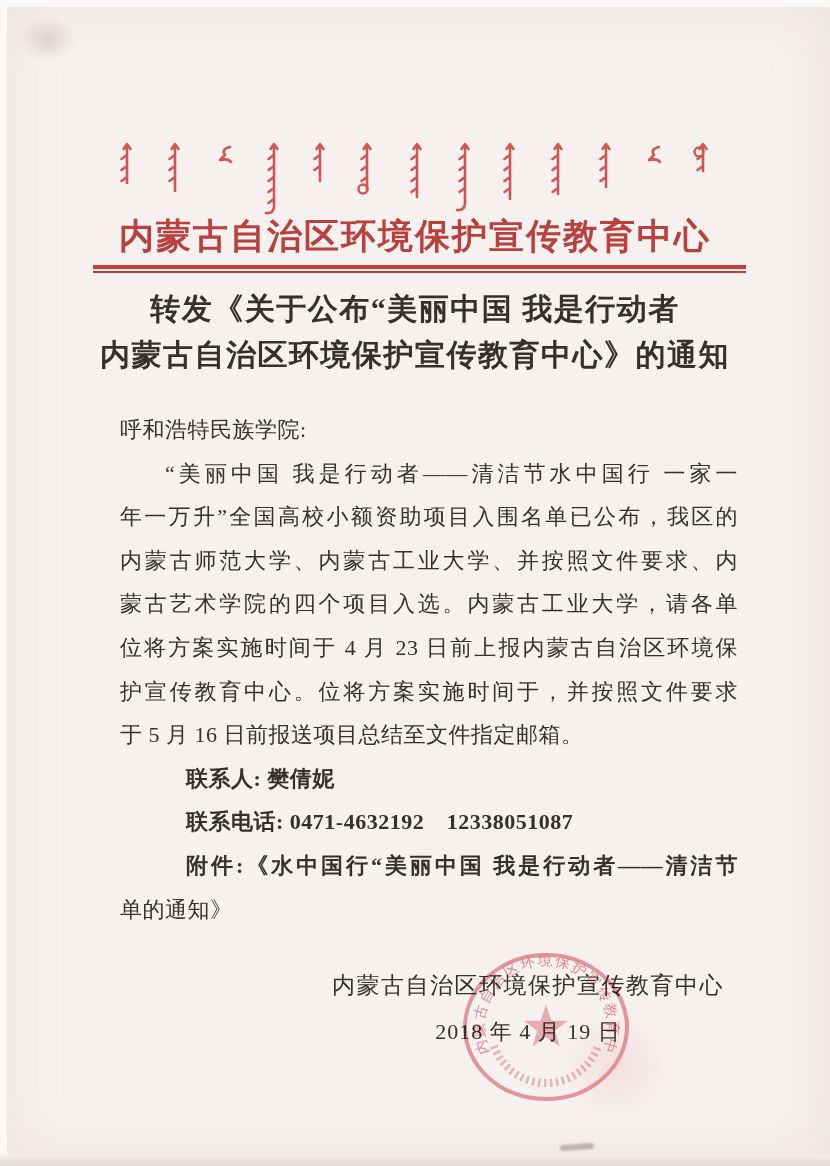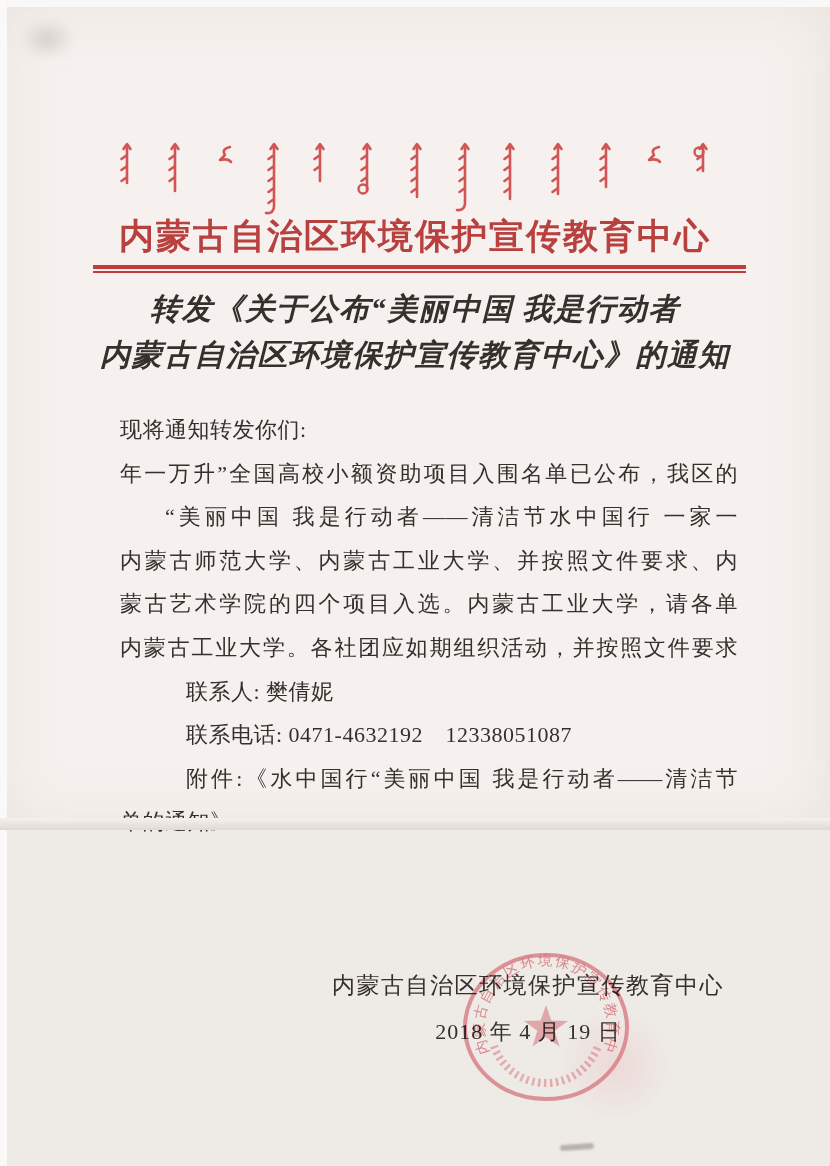--- a/index.html
+++ b/index.html
@@ -2,21 +2,21 @@
 <html style="--red: #b8403e; --rline: #c23c3c; --mred: #d15554; --ink: #35302c; --seal: #e1707c; --paper: #f6f1ee;"><head>
 <meta charset="utf-8">
 <style>
   html,body{margin:0;padding:0;}
   body{
     width:830px;height:1166px;overflow:hidden;
     font-family:"Liberation Serif","DejaVu Serif",serif;
     background:#eeeae6;
   }
   .page{
-    position:relative;width:830px;height:830px;
+    position:relative;width:830px;height:1166px;
     background:var(--paper,#f6f1ee);
     box-shadow:inset 0 0 60px rgba(210,198,190,.35);
   }
   
   .edge-left{position:absolute;left:0;top:0;width:7px;height:1166px;background:#fbf9f8;}
   .edge-top{position:absolute;left:0;top:0;width:830px;height:7px;background:#faf8f6;}
   .edge-bottom{position:absolute;left:0;bottom:0;width:830px;height:12px;
     background:linear-gradient(#f6f1ee,#e0d9d3);}
   .smudge-topleft{position:absolute;left:20px;top:18px;width:55px;height:42px;border-radius:50%;
     background:radial-gradient(closest-side,rgba(150,140,130,.30),rgba(150,140,130,0));filter:blur(3px);}
@@ -38,33 +38,33 @@
     color:var(--red,#b8403e);line-height:50px;
   }
   .red-rule{position:absolute;left:93px;top:265px;width:653px;}
   .red-rule .thick{height:4px;background:var(--rline,#c23c3c);}
   .red-rule .gap{height:2px;}
   .red-rule .thin{height:2px;background:var(--rline,#c23c3c);}
 
   
   .doc-title{
     position:absolute;left:60px;top:286px;width:710px;text-align:center;
-    color:var(--ink,#35302c);font-weight:700;font-size:30px;letter-spacing:1.5px;font-style:italic;
+    color:var(--ink,#35302c);font-weight:700;font-size:30px;letter-spacing:1.5px;
   }
   .doc-title .tline{height:46px;line-height:46px;white-space:nowrap;}
 
   
   .body-text{
     position:absolute;left:120px;top:408px;width:618px;
     color:var(--ink,#35302c);font-size:22px;letter-spacing:.5px;
   }
   .bline{height:43.6px;line-height:43.6px;white-space:nowrap;}
   .bline.jst{white-space:normal;text-align:justify;text-align-last:justify;overflow:hidden;}
   .ind2{padding-left:45px;}
-  .ind3{padding-left:66px;}
+  .ind3{padding-left:66px;font-weight:bold;}
 
   
   .signature{
     position:absolute;left:330px;top:964px;width:396px;text-align:center;
     color:var(--ink,#35302c);
   }
   .sig-org{font-size:23px;letter-spacing:1.5px;height:44px;line-height:44px;white-space:nowrap;}
   .sig-date{font-size:22px;letter-spacing:1px;height:48px;line-height:48px;white-space:nowrap;}
 
   
@@ -114,26 +114,28 @@
     <div class="gap"></div>
     <div class="thin"></div>
   </div>
 
   <div class="doc-title">
     <div class="tline">转发《关于公布“美丽中国 我是行动者</div>
     <div class="tline">内蒙古自治区环境保护宣传教育中心》的通知</div>
   </div>
 
   <div class="body-text">
-    <div class="bline">现将通知转发你们:</div>
+    <div class="bline">呼和浩特民族学院:</div>
+    <div class="bline jst ind2">“美丽中国 我是行动者——清洁节水中国行 一家一</div>
     <div class="bline jst">年一万升”全国高校小额资助项目入围名单已公布，我区的</div>
-    <div class="bline jst ind2">“美丽中国 我是行动者——清洁节水中国行 一家一</div>
     <div class="bline jst">内蒙古师范大学、内蒙古工业大学、并按照文件要求、内</div>
     <div class="bline jst">蒙古艺术学院的四个项目入选。内蒙古工业大学，请各单</div>
-    <div class="bline jst">内蒙古工业大学。各社团应如期组织活动，并按照文件要求</div>
+    <div class="bline jst">位将方案实施时间于 4 月 23 日前上报内蒙古自治区环境保</div>
+    <div class="bline jst">护宣传教育中心。位将方案实施时间于，并按照文件要求</div>
+    <div class="bline">于 5 月 16 日前报送项目总结至文件指定邮箱。</div>
     <div class="bline ind3">联系人: 樊倩妮</div>
     <div class="bline ind3">联系电话: 0471-4632192　12338051087</div>
     <div class="bline jst ind3">附件:《水中国行“美丽中国 我是行动者——清洁节</div>
     <div class="bline">单的通知》</div>
   </div>
 
   <div class="signature">
     <div class="sig-org">内蒙古自治区环境保护宣传教育中心</div>
     <div class="sig-date">2018 年 4 月 19 日</div>
   </div>

